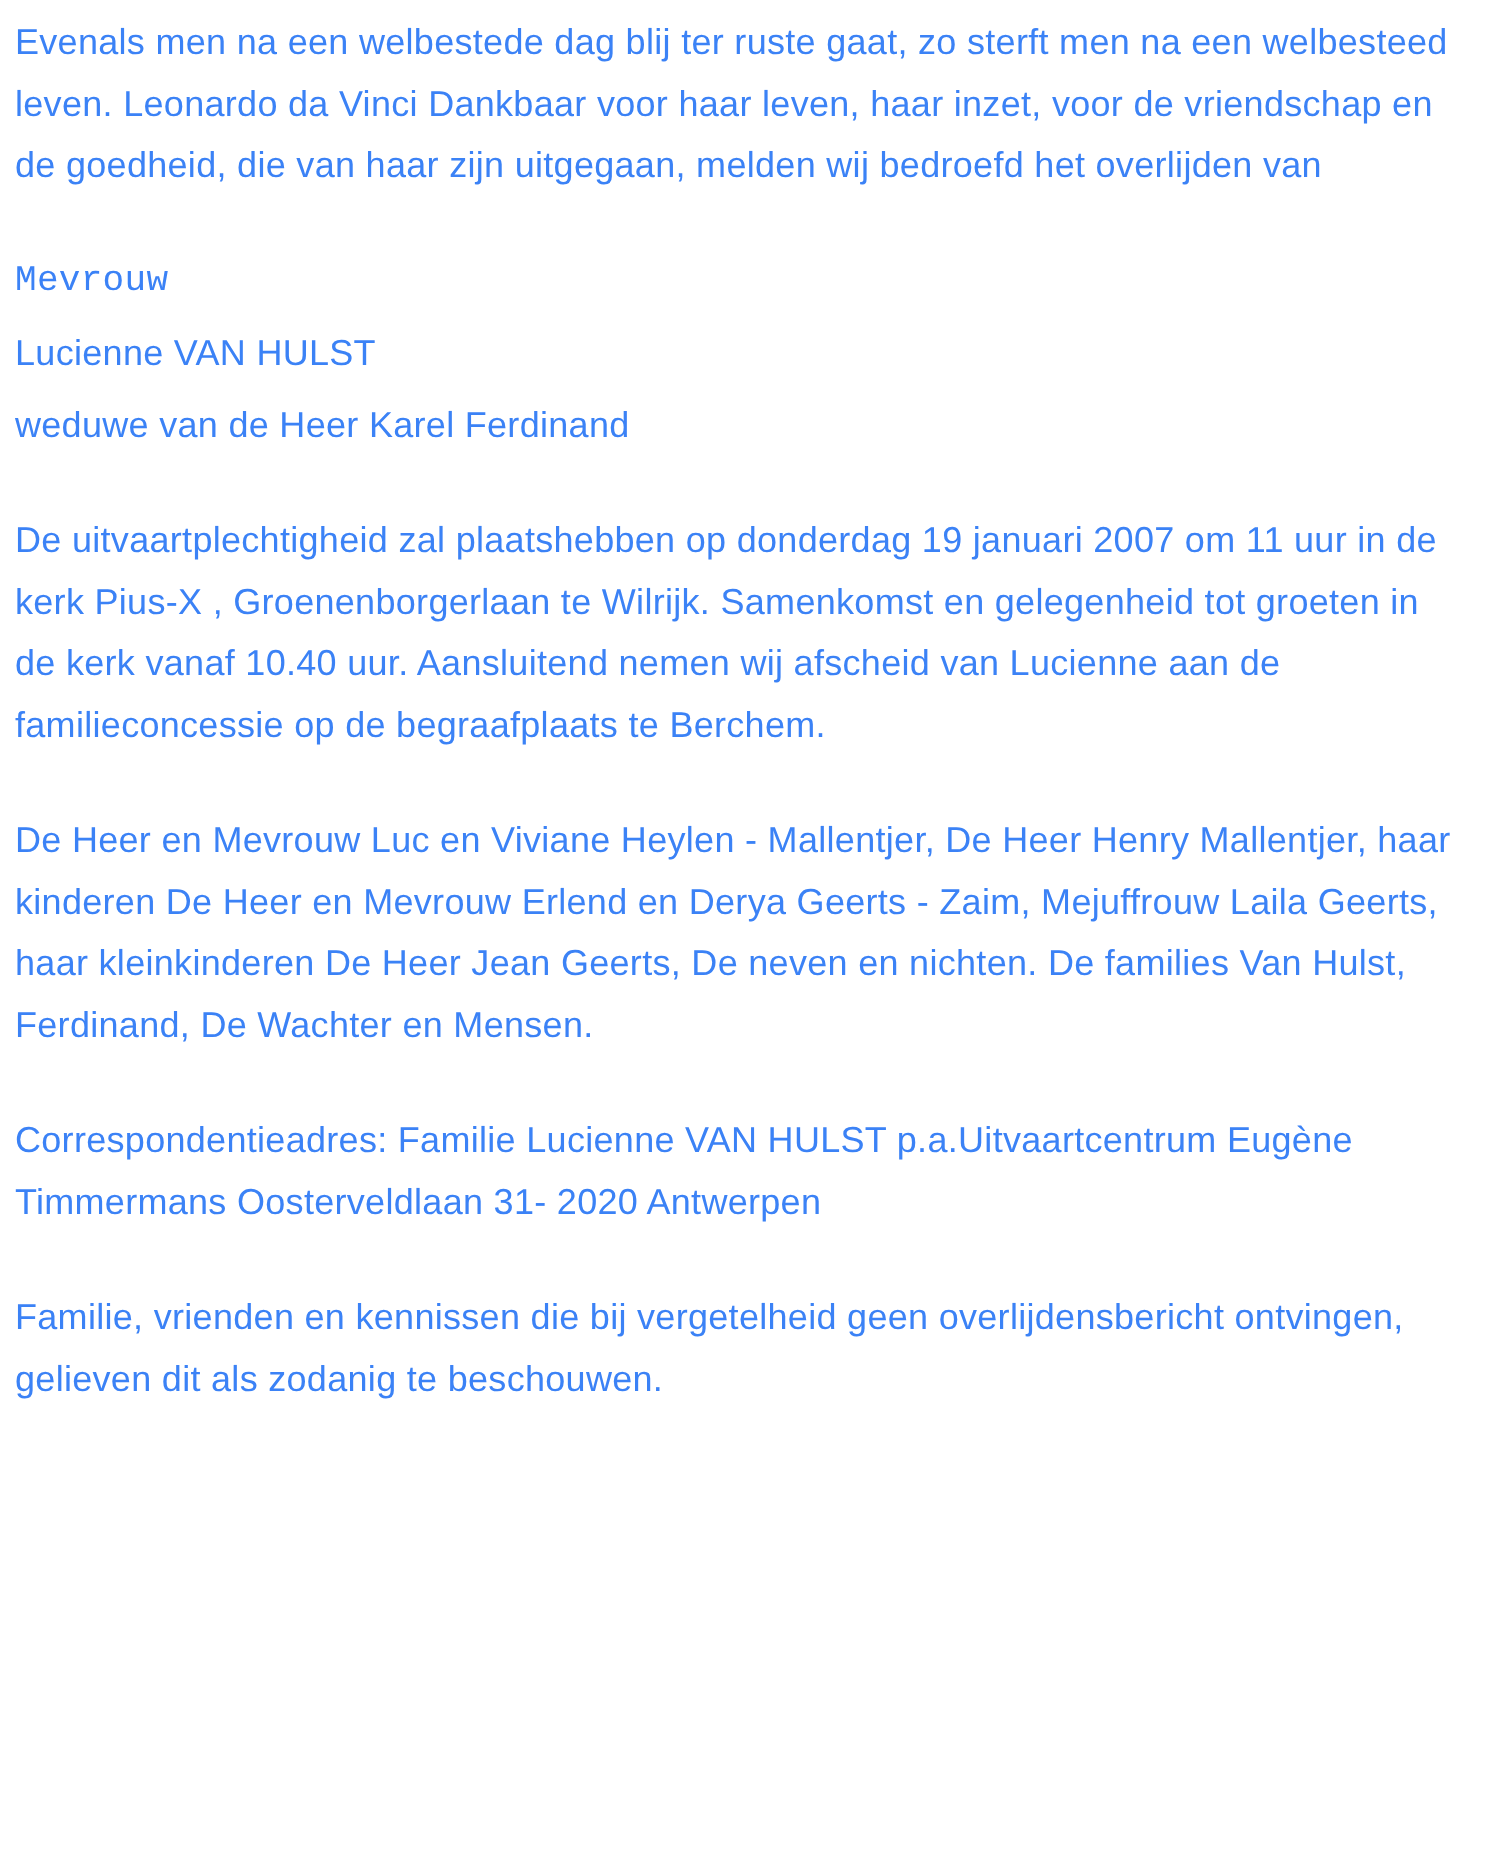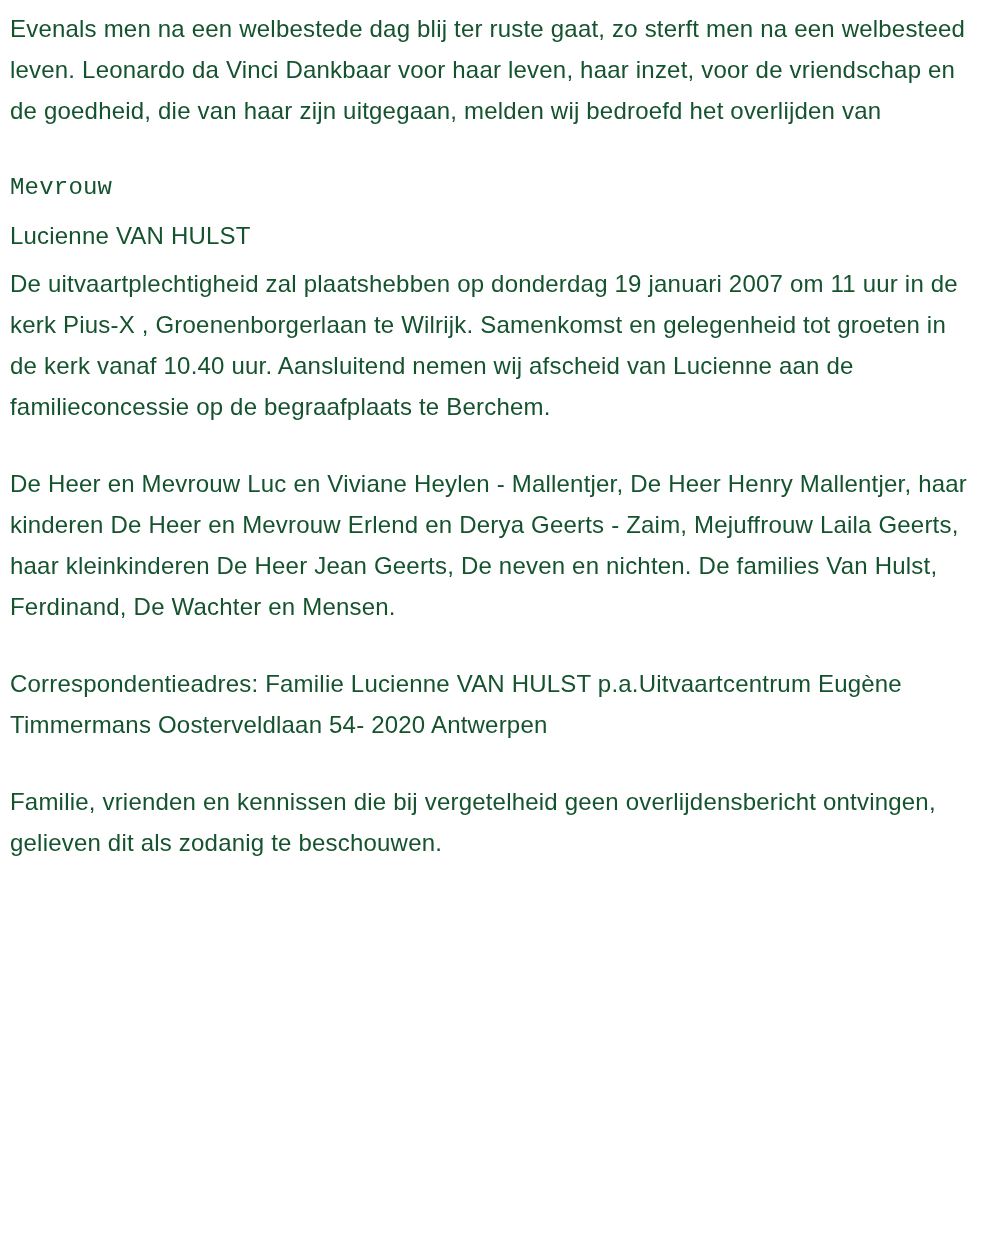--- a/index.html
+++ b/index.html
@@ -18,21 +18,21 @@
     box-sizing: border-box;
     width: 1000px;
     padding: 8px 26px 10px 10px;
   }
   .obituary p {
     margin: 0 0 36px 0;
     font-size: 24px;
     line-height: 41px;
     font-weight: 400;
     letter-spacing: 0.2px;
-    color: #14532d;
+    color: #3b82f6;
   }
   .obituary p.tight {
     margin-bottom: 7px;
     font-family: Liberation Mono, monospace;
   }
   .obituary p.name {
     font-weight: 400;
     margin-bottom: 7px;
   }
   .obituary p.last {
@@ -42,22 +42,23 @@
 </head>
 <body>
 
 <main class="obituary">
   <p>Evenals men na een welbestede dag blij ter ruste gaat, zo sterft men na een welbesteed leven. Leonardo da Vinci Dankbaar voor haar leven, haar inzet, voor de vriendschap en de goedheid, die van haar zijn uitgegaan, melden wij bedroefd het overlijden van</p>
 
   <p class="tight">Mevrouw</p>
 
   <p class="name">Lucienne VAN HULST</p>
 
+  <p>weduwe van de Heer Karel Ferdinand</p>
 
 
   <p>De uitvaartplechtigheid zal plaatshebben op donderdag 19 januari 2007 om 11 uur in de kerk Pius-X , Groenenborgerlaan te Wilrijk. Samenkomst en gelegenheid tot groeten in de kerk vanaf 10.40 uur. Aansluitend nemen wij afscheid van Lucienne aan de familieconcessie op de begraafplaats te Berchem.</p>
 
   <p>De Heer en Mevrouw Luc en Viviane Heylen - Mallentjer, De Heer Henry Mallentjer, haar kinderen De Heer en Mevrouw Erlend en Derya Geerts - Zaim, Mejuffrouw Laila Geerts, haar kleinkinderen De Heer Jean Geerts, De neven en nichten. De families Van Hulst, Ferdinand, De Wachter en Mensen.</p>
 
-  <p>Correspondentieadres: Familie Lucienne VAN HULST p.a.Uitvaartcentrum Eugène Timmermans Oosterveldlaan 54- 2020 Antwerpen</p>
+  <p>Correspondentieadres: Familie Lucienne VAN HULST p.a.Uitvaartcentrum Eugène Timmermans Oosterveldlaan 31- 2020 Antwerpen</p>
 
   <p class="last">Familie, vrienden en kennissen die bij vergetelheid geen overlijdensbericht ontvingen, gelieven dit als zodanig te beschouwen.</p>
 </main>
 
 </body></html>

